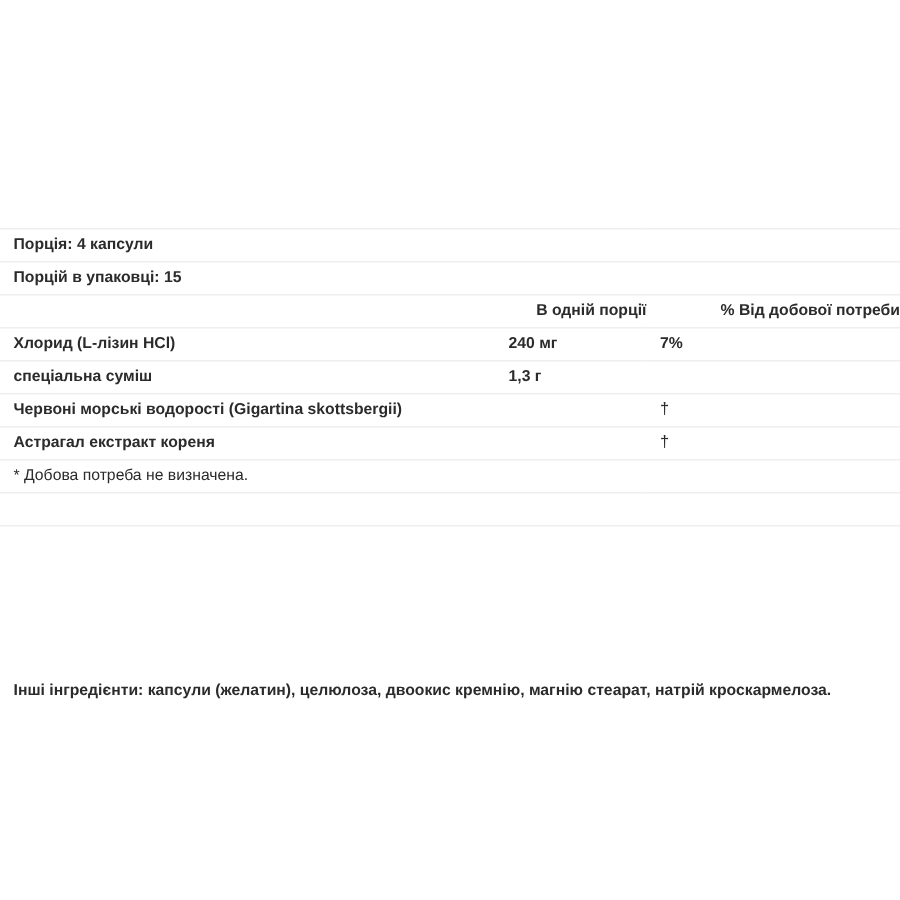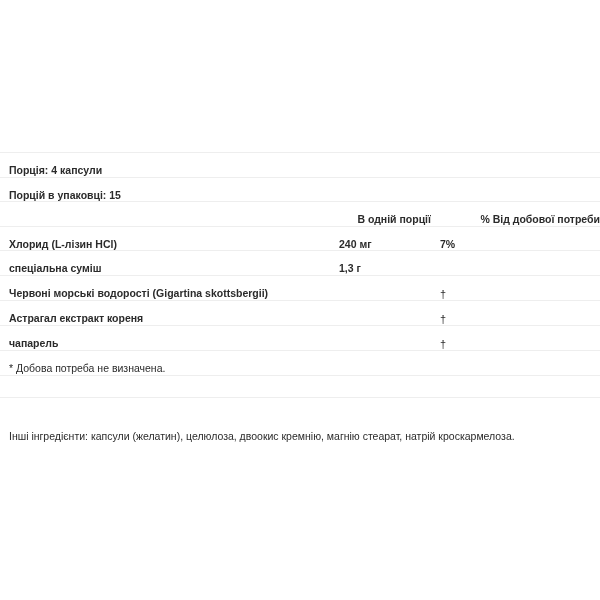--- a/index.html
+++ b/index.html
@@ -31,21 +31,21 @@
     font-weight: bold;
     line-height: 1.1;
   }
 
   table.facts tr {
     height: 22px;
   }
 
   table.facts td {
     border-bottom: 1px solid #eeeeee;
-    padding: 12px 0 0 9px;
+    padding: 0 0 0 9px;
     vertical-align: middle;
     white-space: nowrap;
     overflow: hidden;
   }
 
   
   col.c-label { width: 330px; }
   col.c-amount { width: 101px; }
   col.c-dv { width: 169px; }
 
@@ -67,23 +67,23 @@
     font-size: 11px;
   }
 
   .footnote td {
     font-weight: normal;
   }
 
   .other-ingredients {
     position: absolute;
     left: 9px;
-    top: 430px;
+    top: 454px;
     font-size: 10.5px;
-    font-weight: normal;
+    font-weight: bold;
     line-height: 1.2;
     color: #2b2b2b;
     white-space: nowrap;
   }
 </style>
 </head>
 <body>
 
 <div class="panel">
   <table class="facts">
@@ -127,25 +127,20 @@
         <td class="dv dagger">†</td>
       </tr>
 
       <tr>
         <td>Астрагал екстракт кореня</td>
         <td class="amount"></td>
         <td class="dv dagger">†</td>
       </tr>
 
 
-      <tr>
-        <td>чапарель</td>
-        <td class="amount"></td>
-        <td class="dv dagger">†</td>
-      </tr>
 
       <tr class="footnote">
         <td colspan="3">* Добова потреба не визначена.</td>
       </tr>
 
       <tr class="spacer">
         <td colspan="3"></td>
       </tr>
 
     </tbody>

